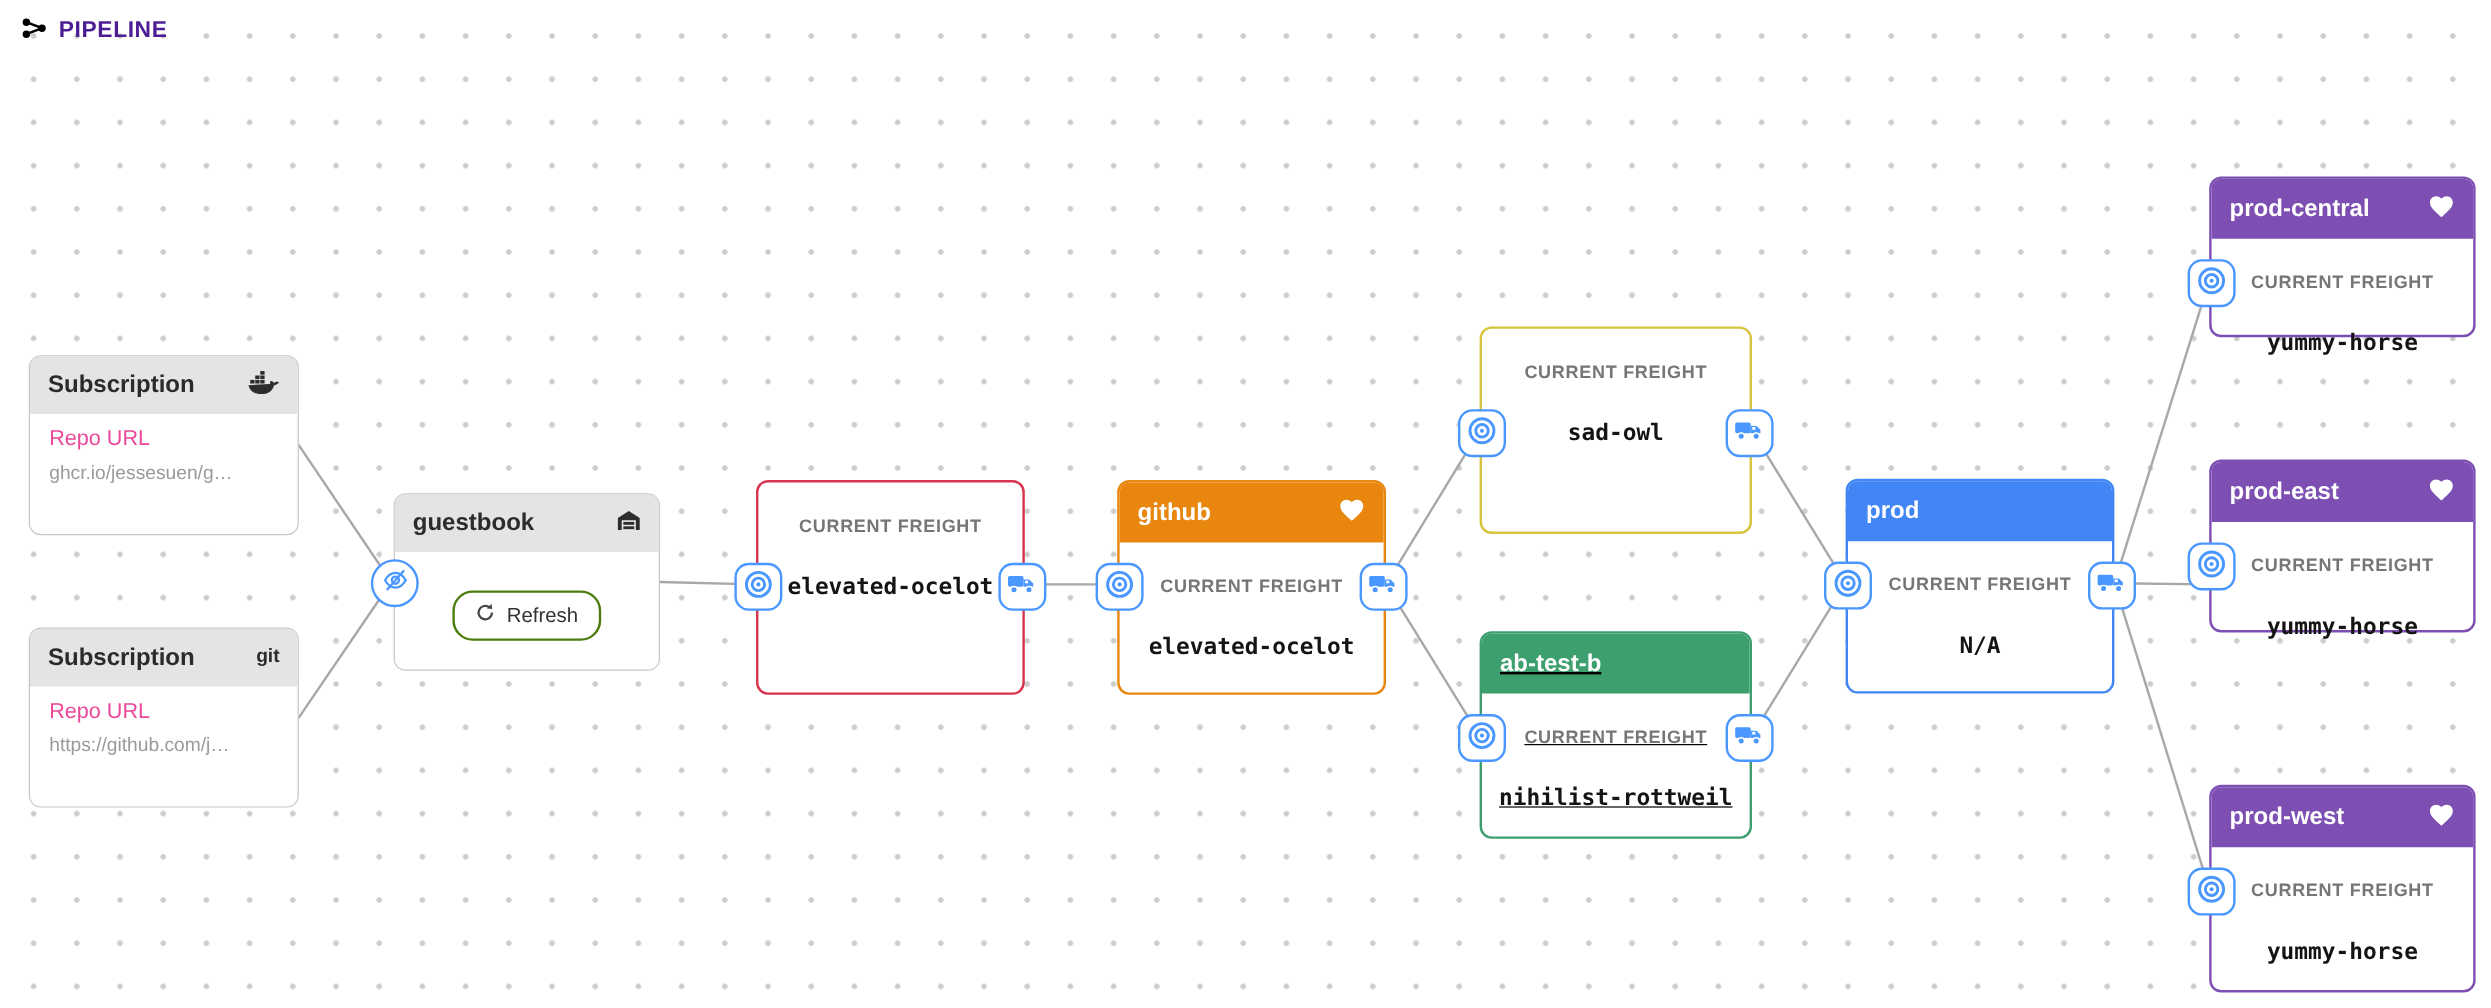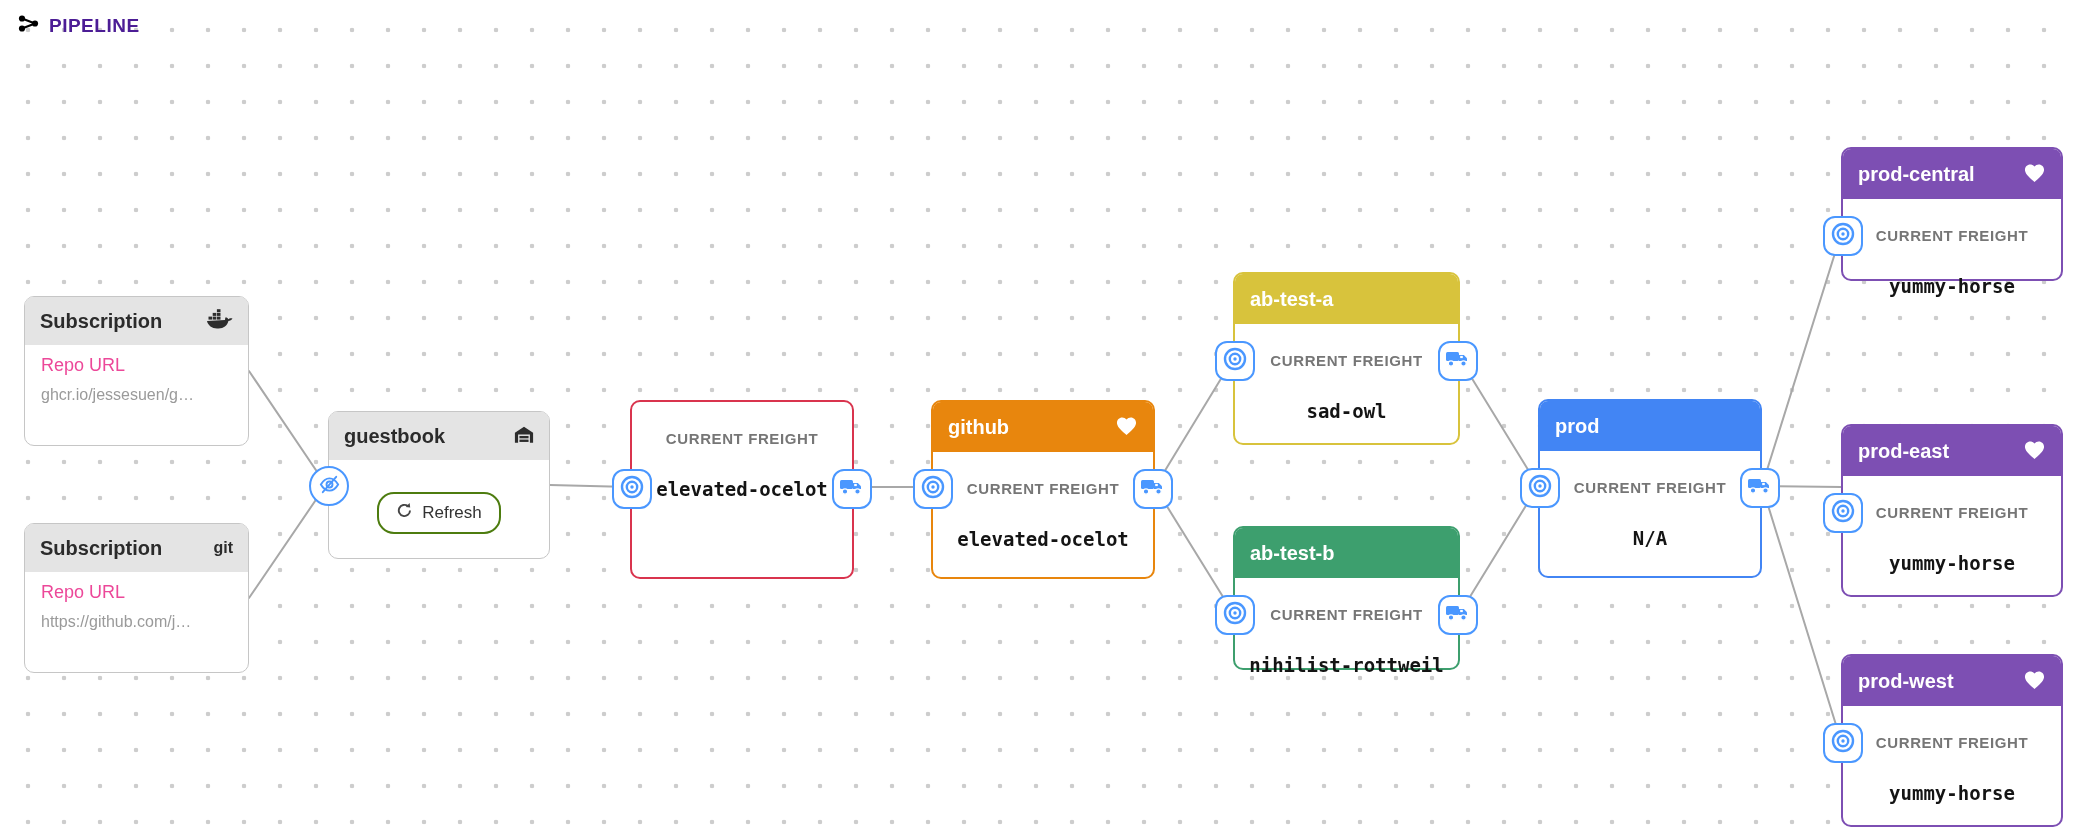--- a/index.html
+++ b/index.html
@@ -48,27 +48,27 @@
   .freight-label { font-size:15px; font-weight:bold; color:#767676; letter-spacing:.6px; }
   .freight-value { margin-top:31px; font-family:"DejaVu Sans Mono", monospace; font-weight:bold;
     font-size:19px; color:#141414; white-space:nowrap; }
 
   #stage-dev     { left:630px;  top:400px; width:224px; height:179px; border-color:#d9344e; }
   #stage-dev .hd { background:#d9344e; }
   #stage-staging     { left:931px;  top:400px; width:224px; height:179px; border-color:#e8860d; }
   #stage-staging .hd { background:#e8860d; }
   #stage-ab-a     { left:1233px; top:272px; width:227px; height:173px; border-color:#d8c33c; }
   #stage-ab-a .hd { background:#d8c33c; }
-  #stage-ab-b     { left:1233px; top:526px; width:227px; height:144px; border-color:#3d9f6e; }
+  #stage-ab-b     { left:1233px; top:526px; width:227px; height:173px; border-color:#3d9f6e;text-decoration:underline; }
   #stage-ab-b .hd { background:#3d9f6e; }
   #stage-prod     { left:1538px; top:399px; width:224px; height:179px; border-color:#4285f4; }
   #stage-prod .hd { background:#4285f4; }
   #stage-central     { left:1841px; top:147px; width:222px; height:134px; border-color:#7d4fb3; }
   #stage-central .hd { background:#7d4fb3; }
-  #stage-east     { left:1841px; top:424px; width:222px; height:173px; border-color:#7d4fb3; }
+  #stage-east     { left:1841px; top:383px; width:222px; height:144px; border-color:#7d4fb3; }
   #stage-east .hd { background:#7d4fb3; }
   #stage-west     { left:1841px; top:654px; width:222px; height:173px; border-color:#7d4fb3; }
   #stage-west .hd { background:#7d4fb3;gap:43px; }
 
   
   .badge { position:absolute; width:40px; height:40px; background:#fff; border:2px solid #4a97ff;
     border-radius:12px; display:flex; align-items:center; justify-content:center; z-index:3; cursor:pointer; }
   .badge.target { left:-20px; top:67px; }
   .badge.truck  { right:-20px; top:67px; }
   .badge.eye    { left:-20px; top:54px; border-radius:50%; }
@@ -246,23 +246,20 @@
     <span>
       <svg width="26" height="20" viewBox="0 0 26 20">
         <rect x="1" y="3" width="13" height="9" rx="1.5" fill="#4a97ff"></rect>
         <path d="M14 6 h4.8 L22 9.2 V12 H14 Z" fill="#4a97ff"></path>
         <rect x="15.2" y="6.9" width="2.6" height="2.2" fill="#fff"></rect>
         <circle cx="6" cy="14.5" r="2.7" fill="#4a97ff" stroke="#fff" stroke-width="1.2"></circle>
         <circle cx="18.5" cy="14.5" r="2.7" fill="#4a97ff" stroke="#fff" stroke-width="1.2"></circle>
       </svg>
     </span>
   </div>
-  <div class="hd">
-    <span class="stage-title">ab-test-a</span>
-  </div>
   <div class="bd">
     <div class="freight-label">CURRENT FREIGHT</div>
     <div class="freight-value">sad-owl</div>
   </div>
 </div>
 
 <div class="card stage" id="stage-ab-b">
   <div class="badge target">
     <span>
       <svg width="26" height="26" viewBox="0 0 26 26">

